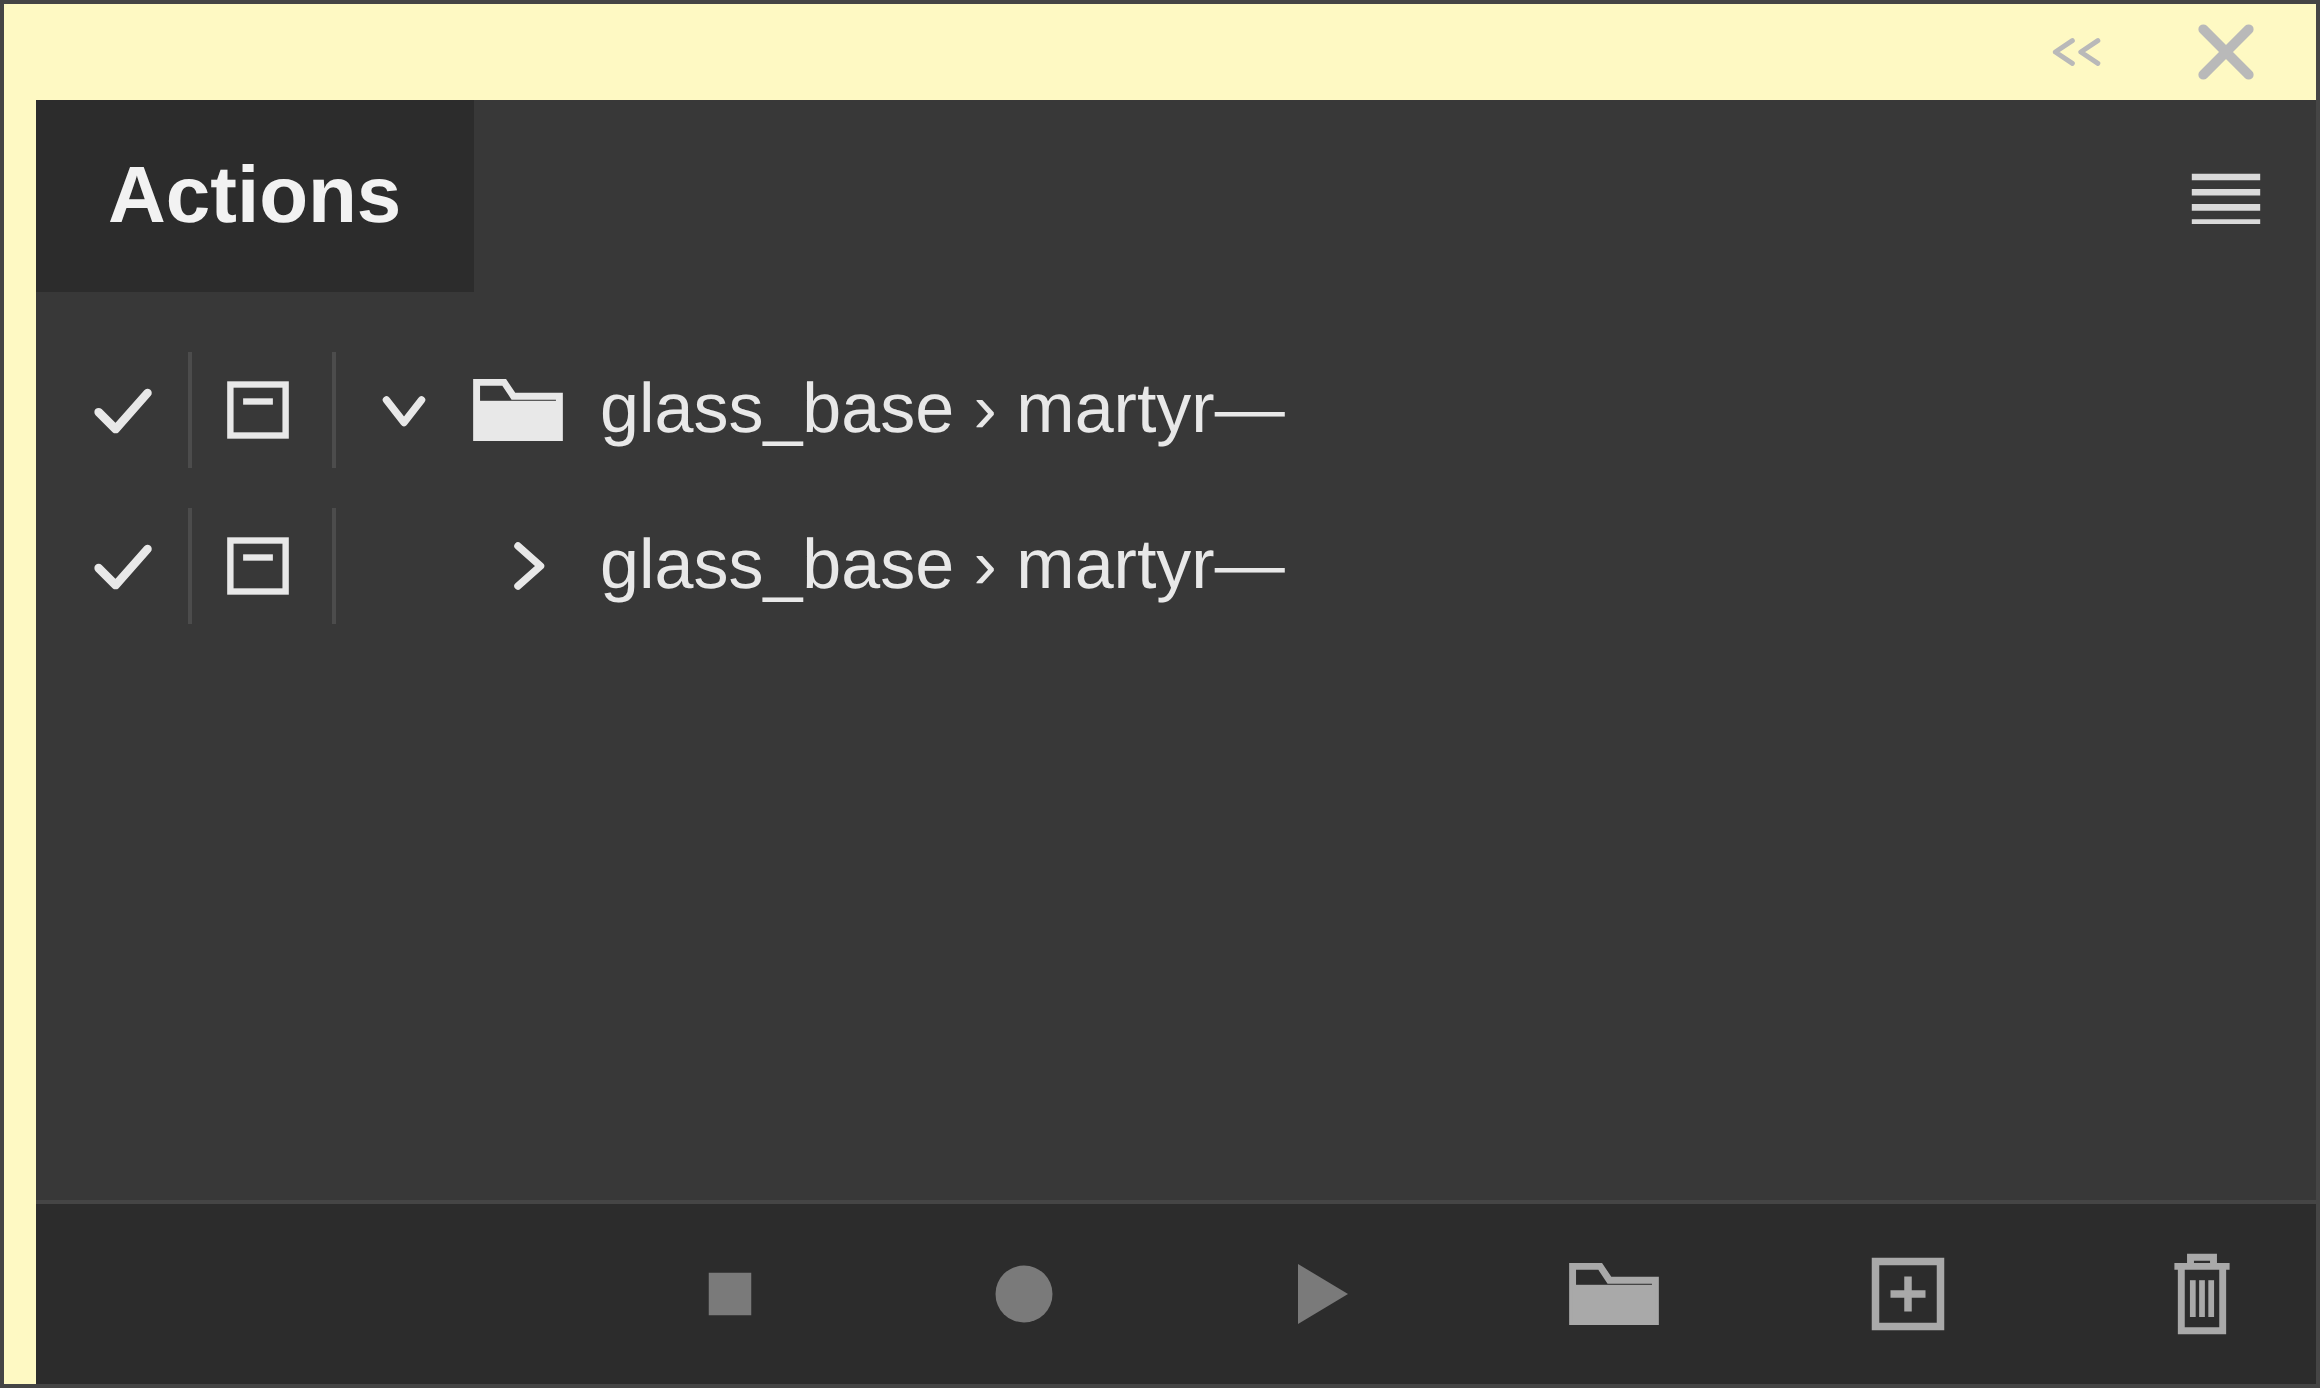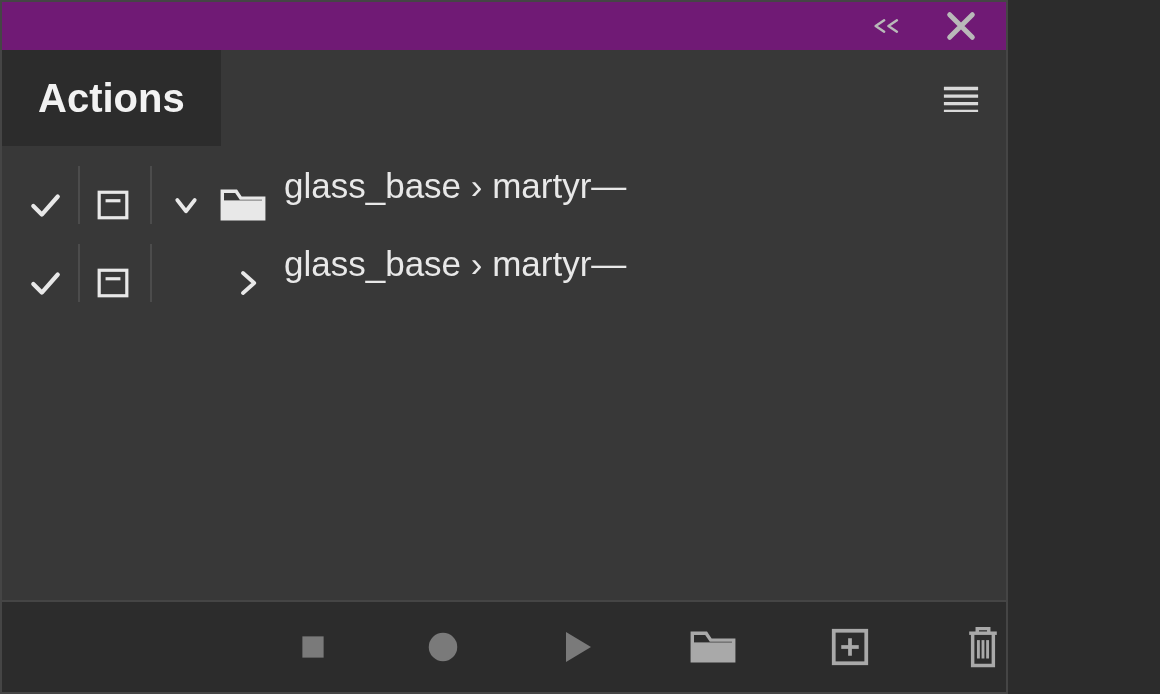--- a/index.html
+++ b/index.html
@@ -4,26 +4,27 @@
 <style>
   * { box-sizing: border-box; margin: 0; padding: 0; }
   html, body { width: 1160px; height: 694px; overflow: hidden; }
   body {
     background: #2c2c2c;
     font-family: "Segoe UI", Arial, sans-serif;
     color: #e8e8e8;
     position: relative;
   }
   .panel {
-    width: 1008px;
+    width: 1160px;
     height: 694px;
-    background: #701a75;
+    background: #fef9c3;
     border: 2px solid #454545;
     display: flex;
     flex-direction: column;
+    padding-left: 16px;
   }
 
   
   .titlebar {
     height: 48px;
     display: flex;
     align-items: center;
     justify-content: flex-end;
     padding-right: 28px;
     gap: 40px;
@@ -71,20 +72,21 @@
   .list {
     flex: 1;
     background: #383838;
     padding-top: 20px;
     padding-bottom: 0;
     overflow: hidden;
   }
   .row {
     height: 78px;
     display: flex;
+    align-items: center;
     font-size: 35px;
     color: #e8e8e8;
     padding-left: 14px;
   }
   .row.selected { background: #3e3e3e; }
   .col-check {
     width: 58px;
     display: flex;
     align-items: center;
     justify-content: center;

